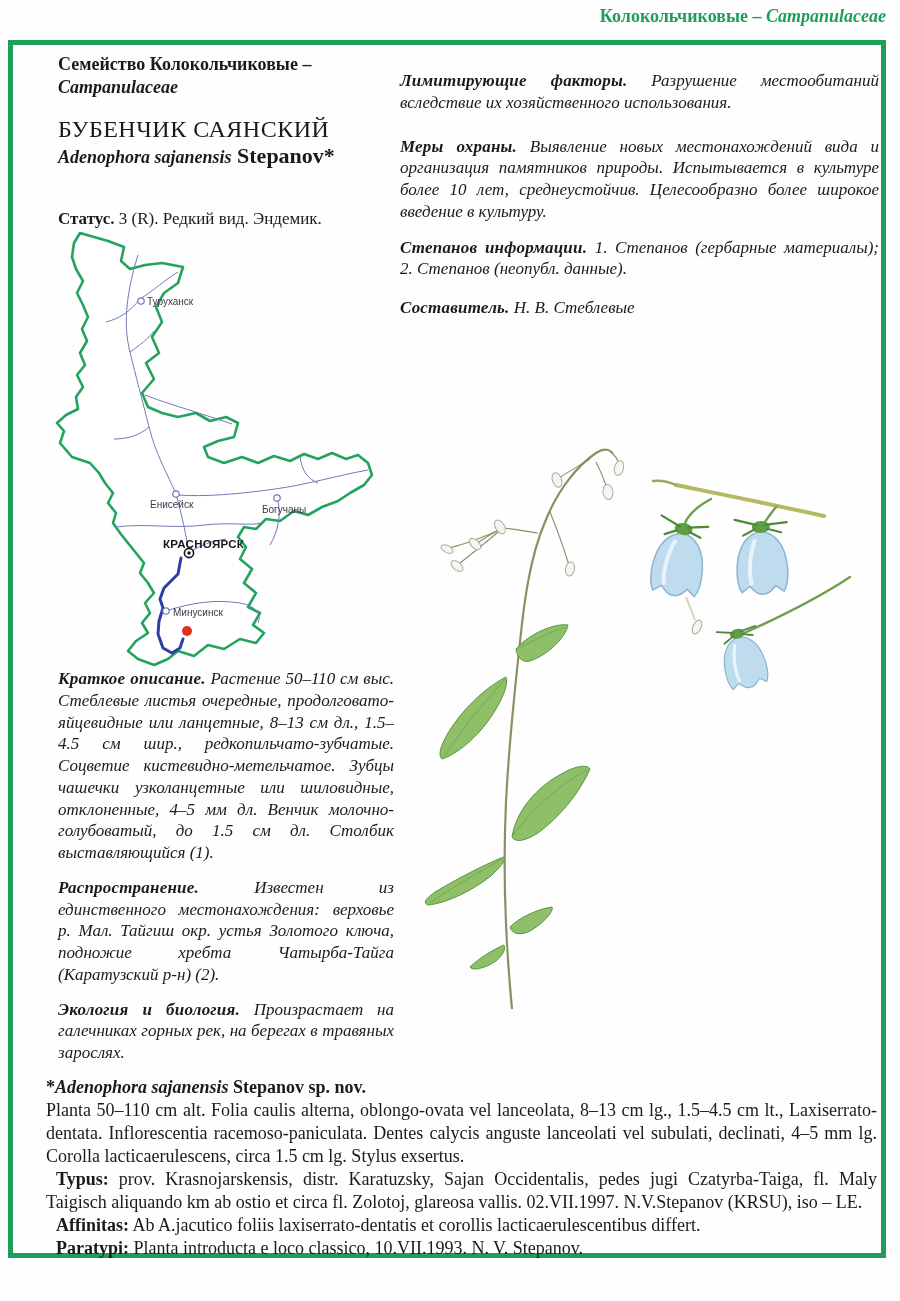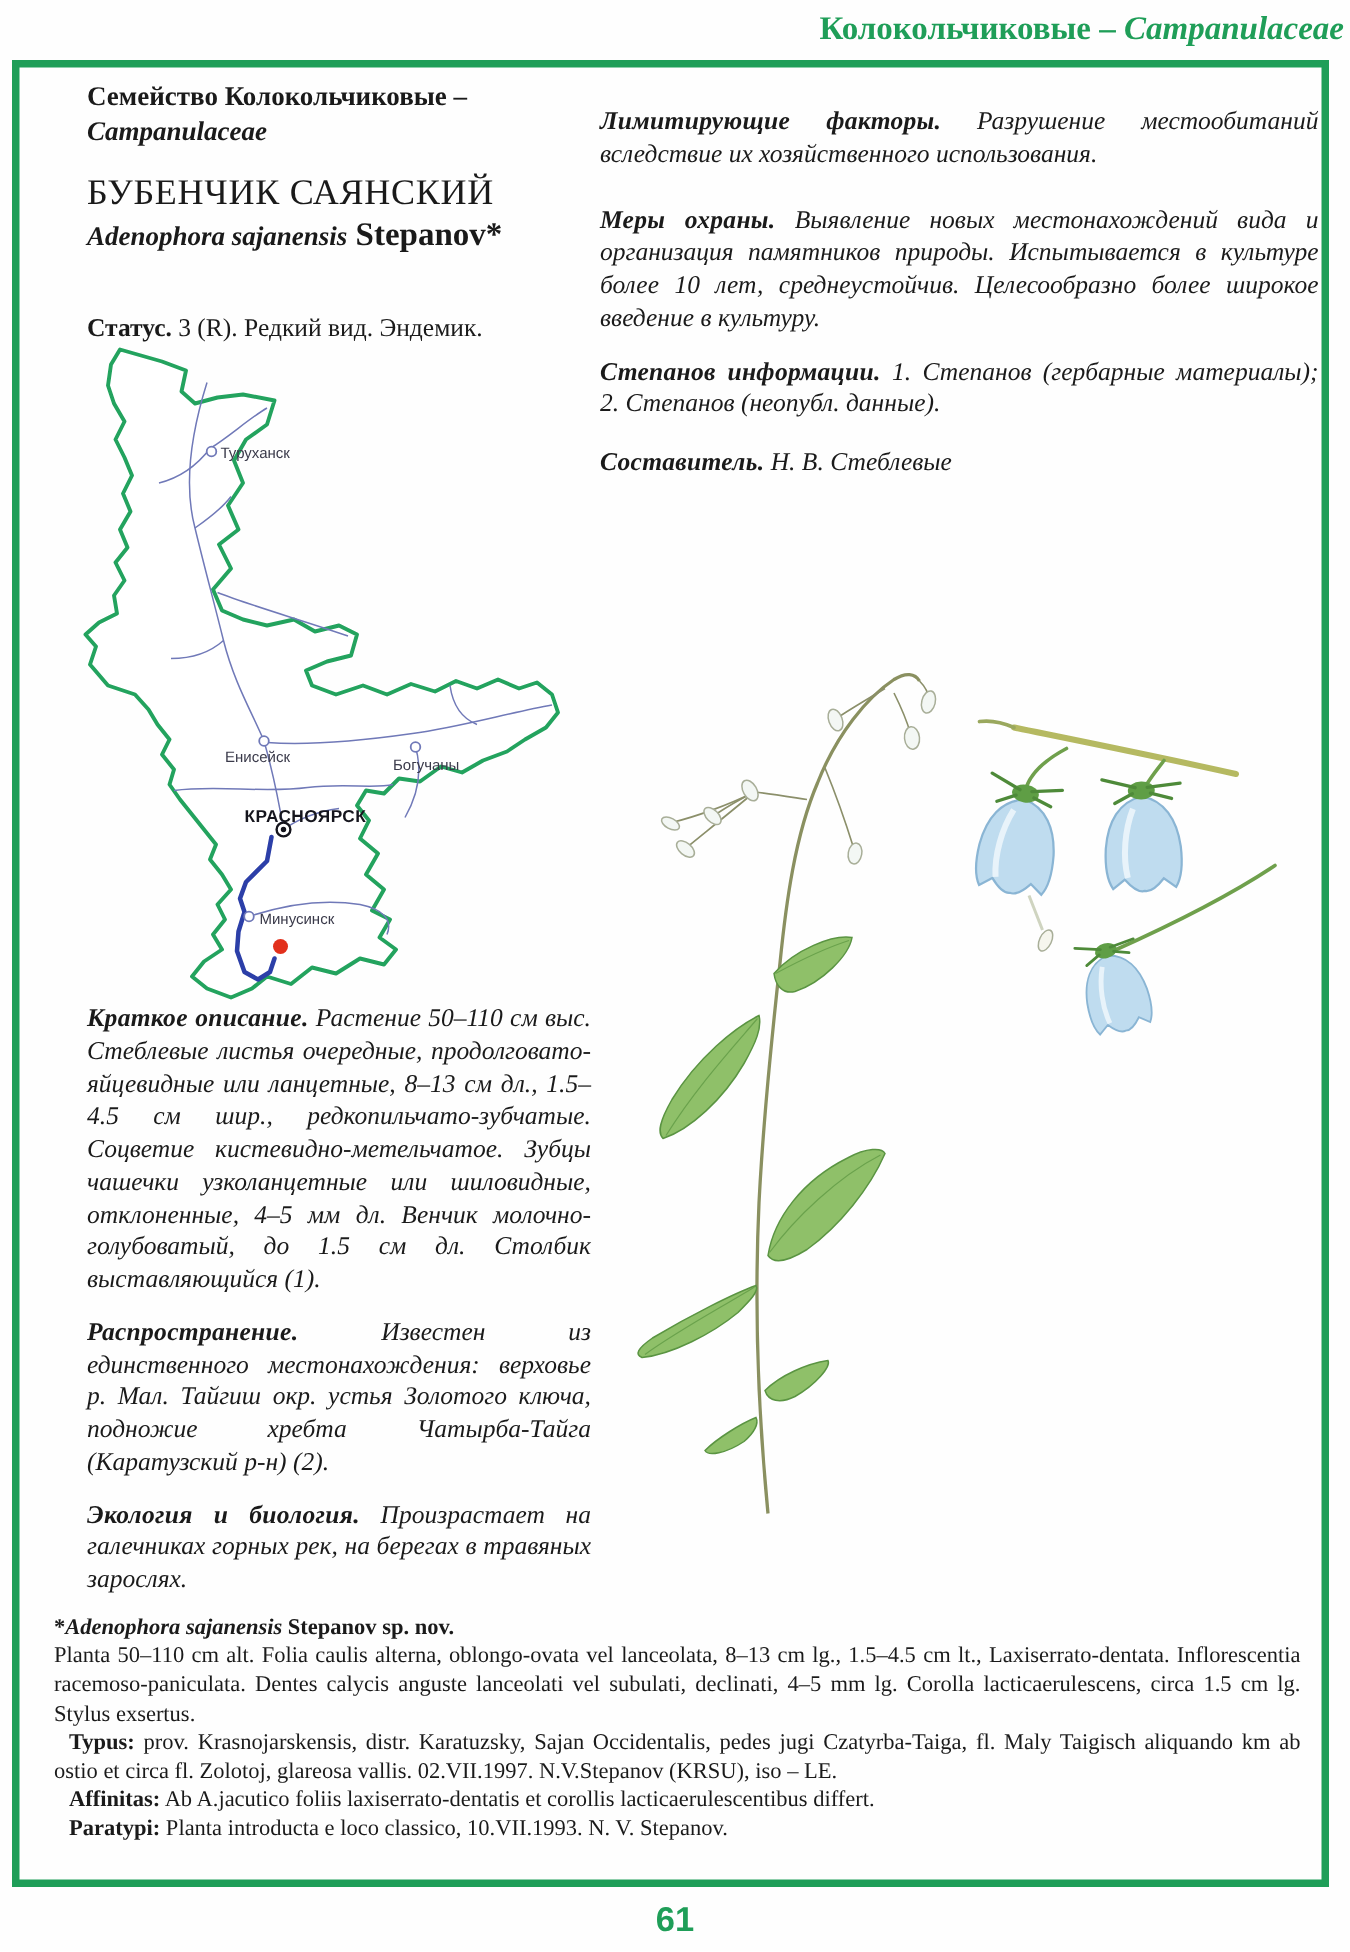--- a/index.html
+++ b/index.html
@@ -1,18 +1,18 @@
 <!DOCTYPE html>
 <html><head>
 <meta charset="utf-8">
 <style>
   html,body{margin:0;padding:0;background:#ffffff;}
   .page{position:relative;width:900px;height:1301px;background:#fefefe;overflow:hidden;
         font-family:"Liberation Serif","DejaVu Serif",serif;color:#1a1a1a;}
-  .running-head{position:absolute;top:6px;right:4px;font-size:22px;font-weight:bold;color:#1f9e58;}
+  .running-head{position:absolute;top:6px;right:14px;font-size:18px;font-weight:bold;color:#1f9e58;}
   .running-head .la{font-style:italic;}
   .frame{position:absolute;left:8px;top:40px;width:878px;height:1218px;
          border:5px solid #1f9e58;box-sizing:border-box;background:transparent;}
   .col-left-top{position:absolute;left:58px;top:53px;width:336px;}
   .family-line{font-size:18px;font-weight:bold;line-height:1.3;margin:0 0 16px 0;}
   .family-line .la{font-style:italic;}
   .species-line{margin:0;}
   .species-ru{font-size:24px;font-weight:normal;letter-spacing:.5px;}
   .species-la{font-size:18px;font-weight:bold;font-style:italic;}
   .species-auth{font-size:22px;font-weight:bold;}
@@ -23,21 +23,21 @@
   .col-left-bottom .para{margin-bottom:13px;}
   .col-right{position:absolute;left:400px;top:70px;width:479px;}
   .col-right .p1{margin-bottom:22px;}
   .col-right .p2{margin-bottom:14px;}
   .col-right .p3{margin-bottom:17px;}
   .col-right .p4{margin-bottom:20px;}
   .map-svg{position:absolute;left:50px;top:227px;width:335px;height:440px;}
   .plant-svg{position:absolute;left:420px;top:437px;width:465px;height:580px;}
   .map-label{font-family:"Liberation Sans","DejaVu Sans",sans-serif;font-size:10px;fill:#3a3a4a;}
   .map-label-capital{font-family:"Liberation Sans","DejaVu Sans",sans-serif;font-size:11.5px;font-weight:bold;fill:#15151d;letter-spacing:.3px;}
-  .footnote{position:absolute;left:36px;top:1076px;width:831px;font-size:15px;line-height:1.28;text-align:justify;}
+  .footnote{position:absolute;left:46px;top:1076px;width:831px;font-size:18px;line-height:1.28;text-align:justify;}
   .footnote p{margin:0;}
   .footnote .fn-title{font-weight:bold;}
   .footnote .fn-title i{font-style:italic;}
   .footnote .indent{text-indent:10px;}
   .page-number{position:absolute;left:0;top:1266px;width:900px;text-align:center;
                font-size:23px;font-weight:bold;color:#1f9e58;font-family:"Liberation Sans","DejaVu Sans",sans-serif;}
 </style>
 </head>
 <body>
 
@@ -203,15 +203,14 @@
   </svg>
 
   <div class="footnote">
     <p class="fn-title"><span>*</span><i>Adenophora sajanensis</i><span> Stepanov sp. nov.</span></p>
     <p>Planta 50–110 cm alt. Folia caulis alterna, oblongo-ovata vel lanceolata, 8–13 cm lg., 1.5–4.5 cm lt., Laxiserrato-dentata. Inflorescentia racemoso-paniculata. Dentes calycis anguste lanceolati vel subulati, declinati, 4–5 mm lg. Corolla lacticaerulescens, circa 1.5 cm lg. Stylus exsertus.</p>
     <p class="indent"><b>Typus:</b><span> prov. Krasnojarskensis, distr. Karatuzsky, Sajan Occidentalis, pedes jugi Czatyrba-Taiga, fl. Maly Taigisch aliquando km ab ostio et circa fl. Zolotoj, glareosa vallis. 02.VII.1997. N.V.Stepanov (KRSU), iso – LE.</span></p>
     <p class="indent"><b>Affinitas:</b><span> Ab A.jacutico foliis laxiserrato-dentatis et corollis lacticaerulescentibus differt.</span></p>
     <p class="indent"><b>Paratypi:</b><span> Planta introducta e loco classico, 10.VII.1993. N. V. Stepanov.</span></p>
   </div>
 
-  <div class="page-number">61</div>
 
 </div>
 
 </body></html>

